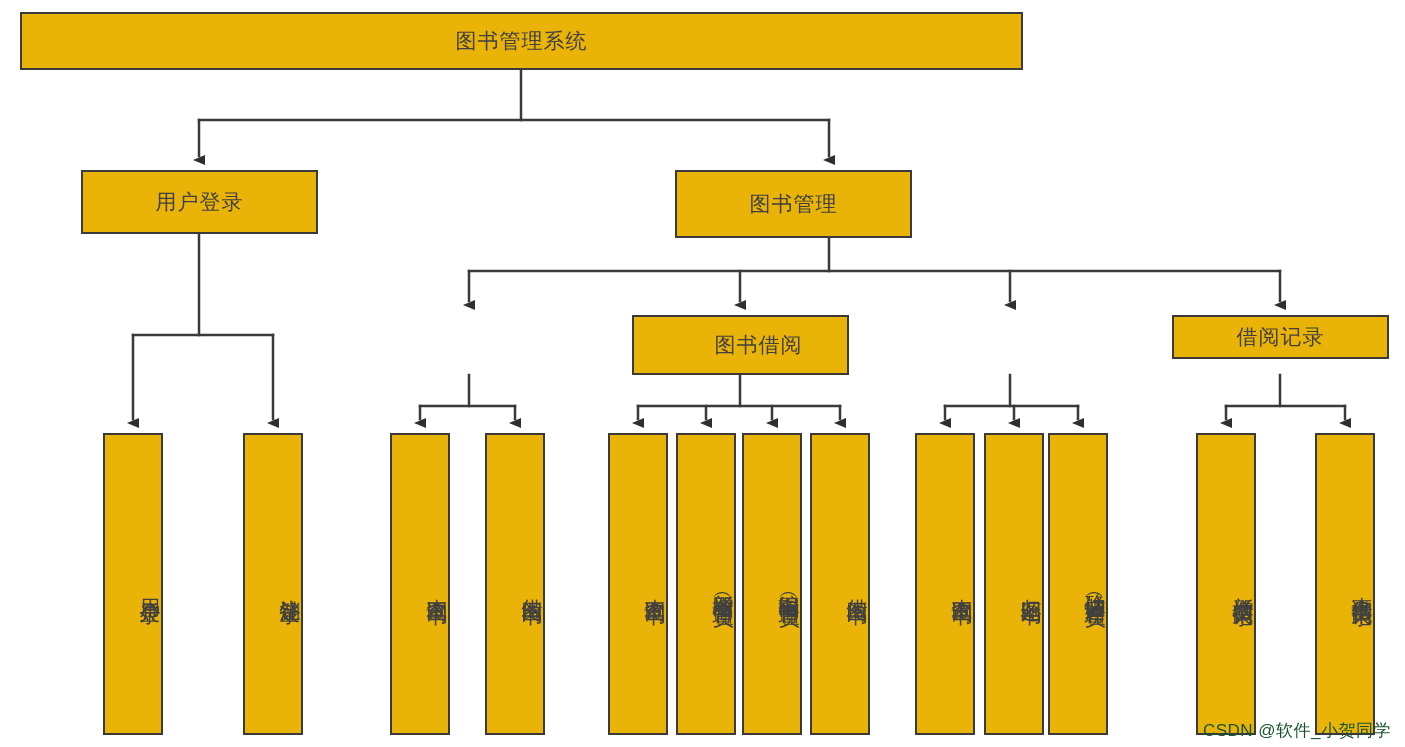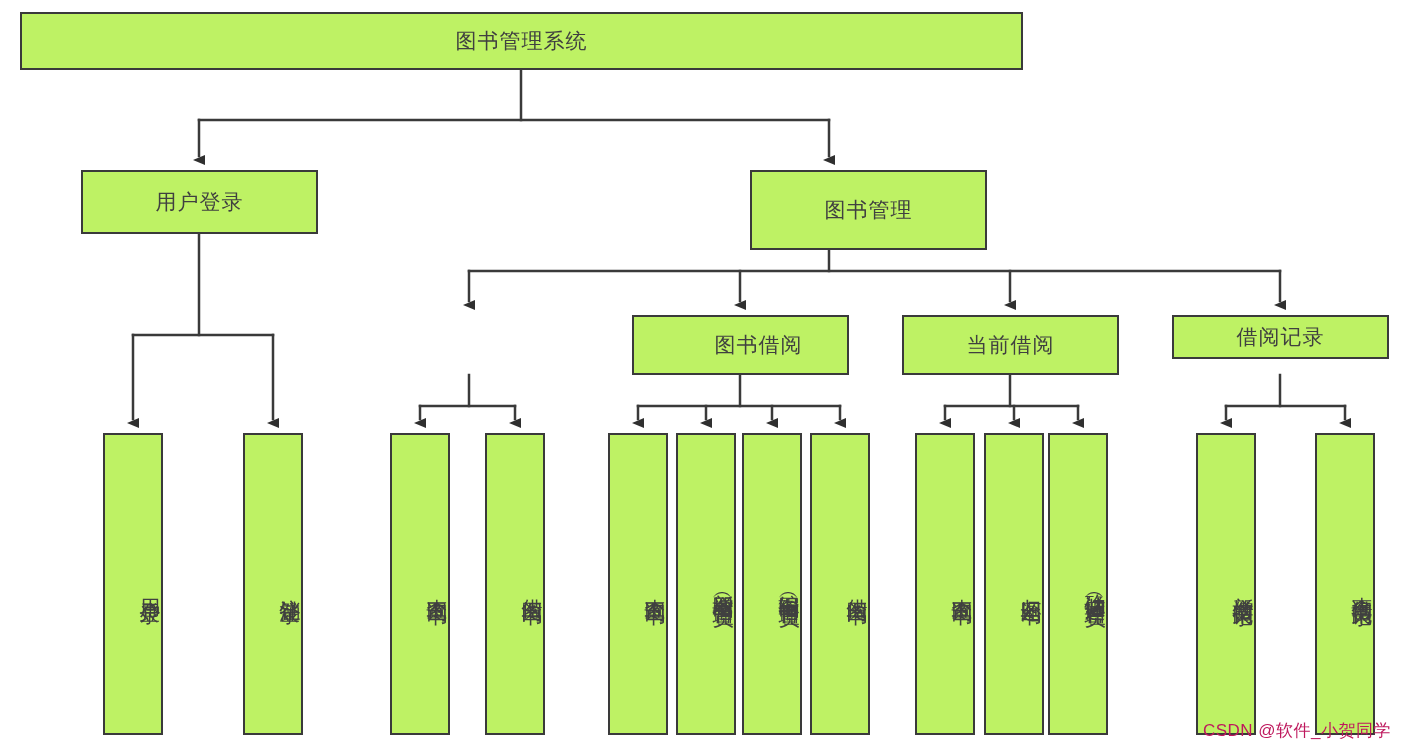--- a/index.html
+++ b/index.html
@@ -20,21 +20,21 @@
   svg.wires {
     position: absolute;
     left: 0;
     top: 0;
     width: 1405px;
     height: 747px;
   }
   .node {
     position: absolute;
     box-sizing: border-box;
-    background: #bef264;
+    background: #eab308;
     border: 2px solid #3a3a3a;
     display: flex;
     align-items: center;
     justify-content: center;
     color: #404040;
   }
   .node.horiz {
     font-size: 21px;
     letter-spacing: 1px;
   }
@@ -51,21 +51,21 @@
   .node.vert .vlabel {
     writing-mode: vertical-rl;
     text-orientation: upright;
     white-space: nowrap;
   }
   .watermark {
     position: absolute;
     right: 14px;
     bottom: 5px;
     font-size: 17px;
-    color: #be185d;
+    color: #14532d;
     white-space: nowrap;
     letter-spacing: 0.5px;
   }
 </style>
 </head>
 <body>
 
 <div id="canvas">
 
   <svg class="wires" viewBox="0 0 1405 747" xmlns="http://www.w3.org/2000/svg">
@@ -133,30 +133,27 @@
     </g>
   </svg>
 
   <div class="node horiz" style="left:20px; top:12px; width:1003px; height:58px;">
     <span>图书管理系统</span>
   </div>
 
   <div class="node horiz" style="left:81px; top:170px; width:237px; height:64px;">
     <span>用户登录</span>
   </div>
-  <div class="node horiz" style="left:750px; top:170px; width:237px; height:80px;">
+  <div class="node horiz" style="left:675px; top:170px; width:237px; height:68px;">
     <span>图书管理</span>
   </div>
 
   <div class="node horiz" style="left:632px; top:315px; width:217px; height:60px;padding-left:36px;">
     <span>图书借阅</span>
   </div>
-  <div class="node horiz" style="left:902px; top:315px; width:217px; height:60px;">
-    <span>当前借阅</span>
-  </div>
   <div class="node horiz" style="left:1172px; top:315px; width:217px; height:44px;">
     <span>借阅记录</span>
   </div>
 
   <div class="node vert" style="left:103px; top:433px; width:60px; height:302px;">
     <span class="vlabel">用户登录</span>
   </div>
   <div class="node vert" style="left:243px; top:433px; width:60px; height:302px;">
     <span class="vlabel">注销登录</span>
   </div>

